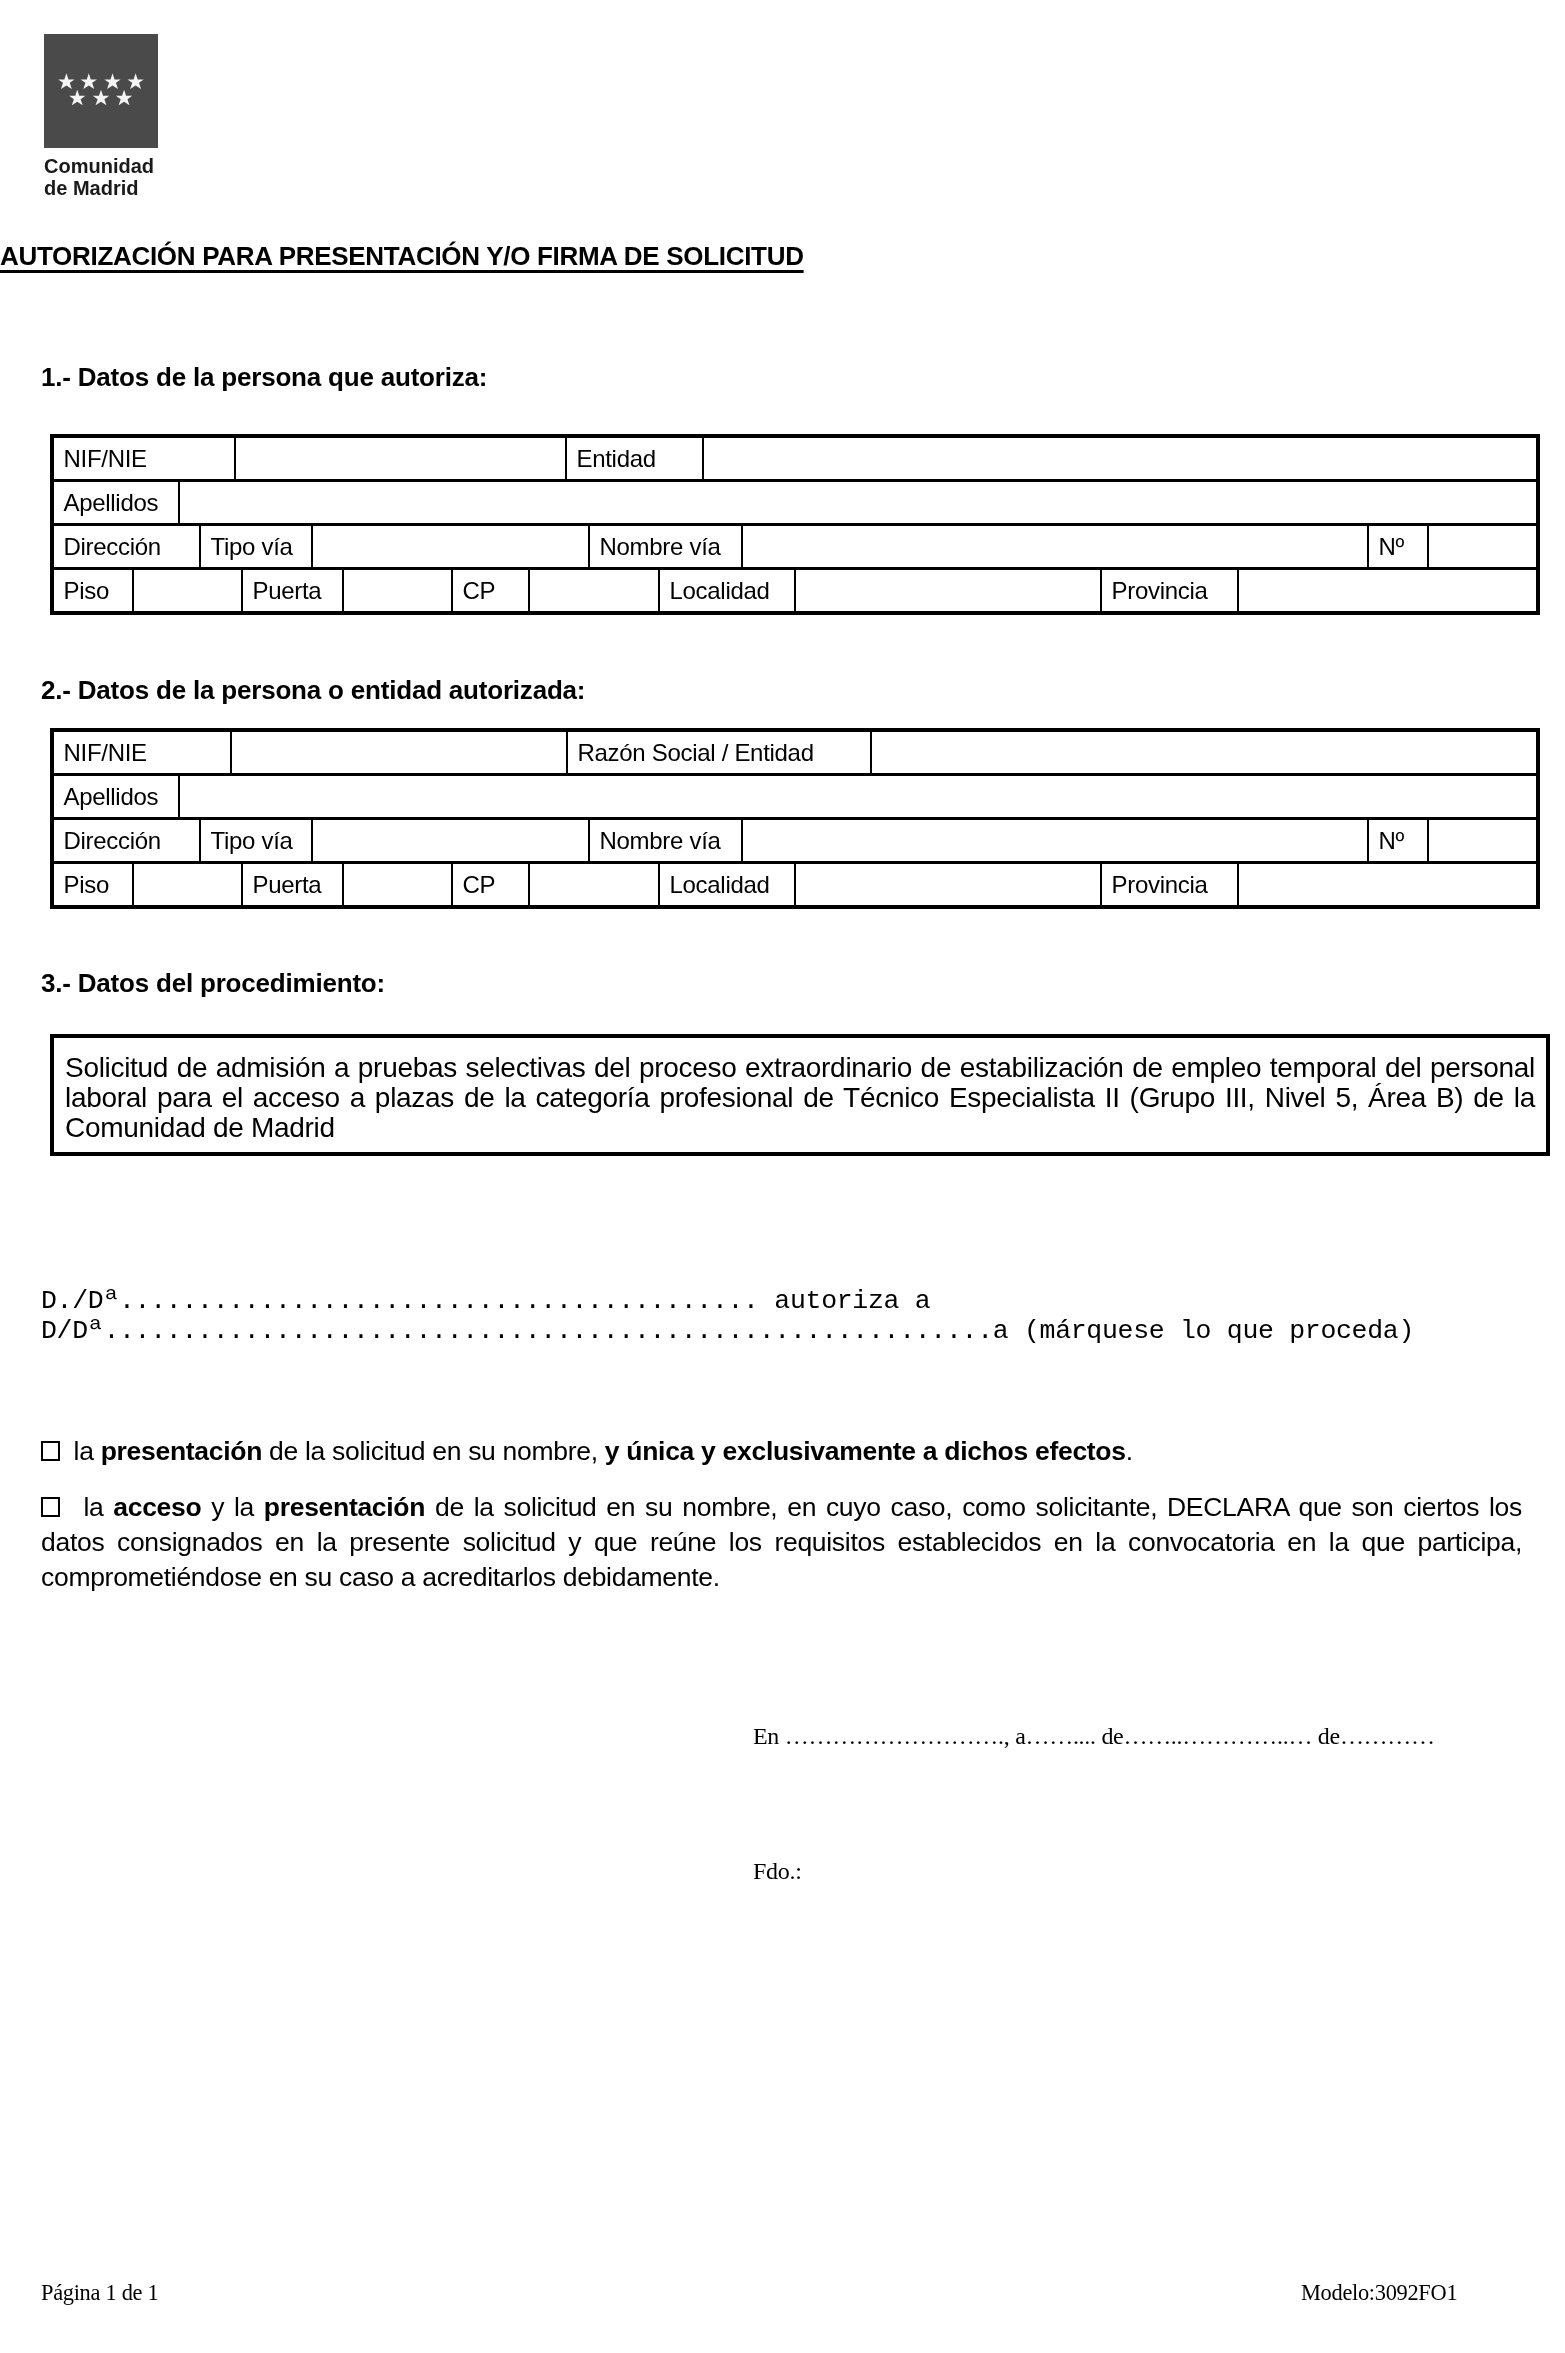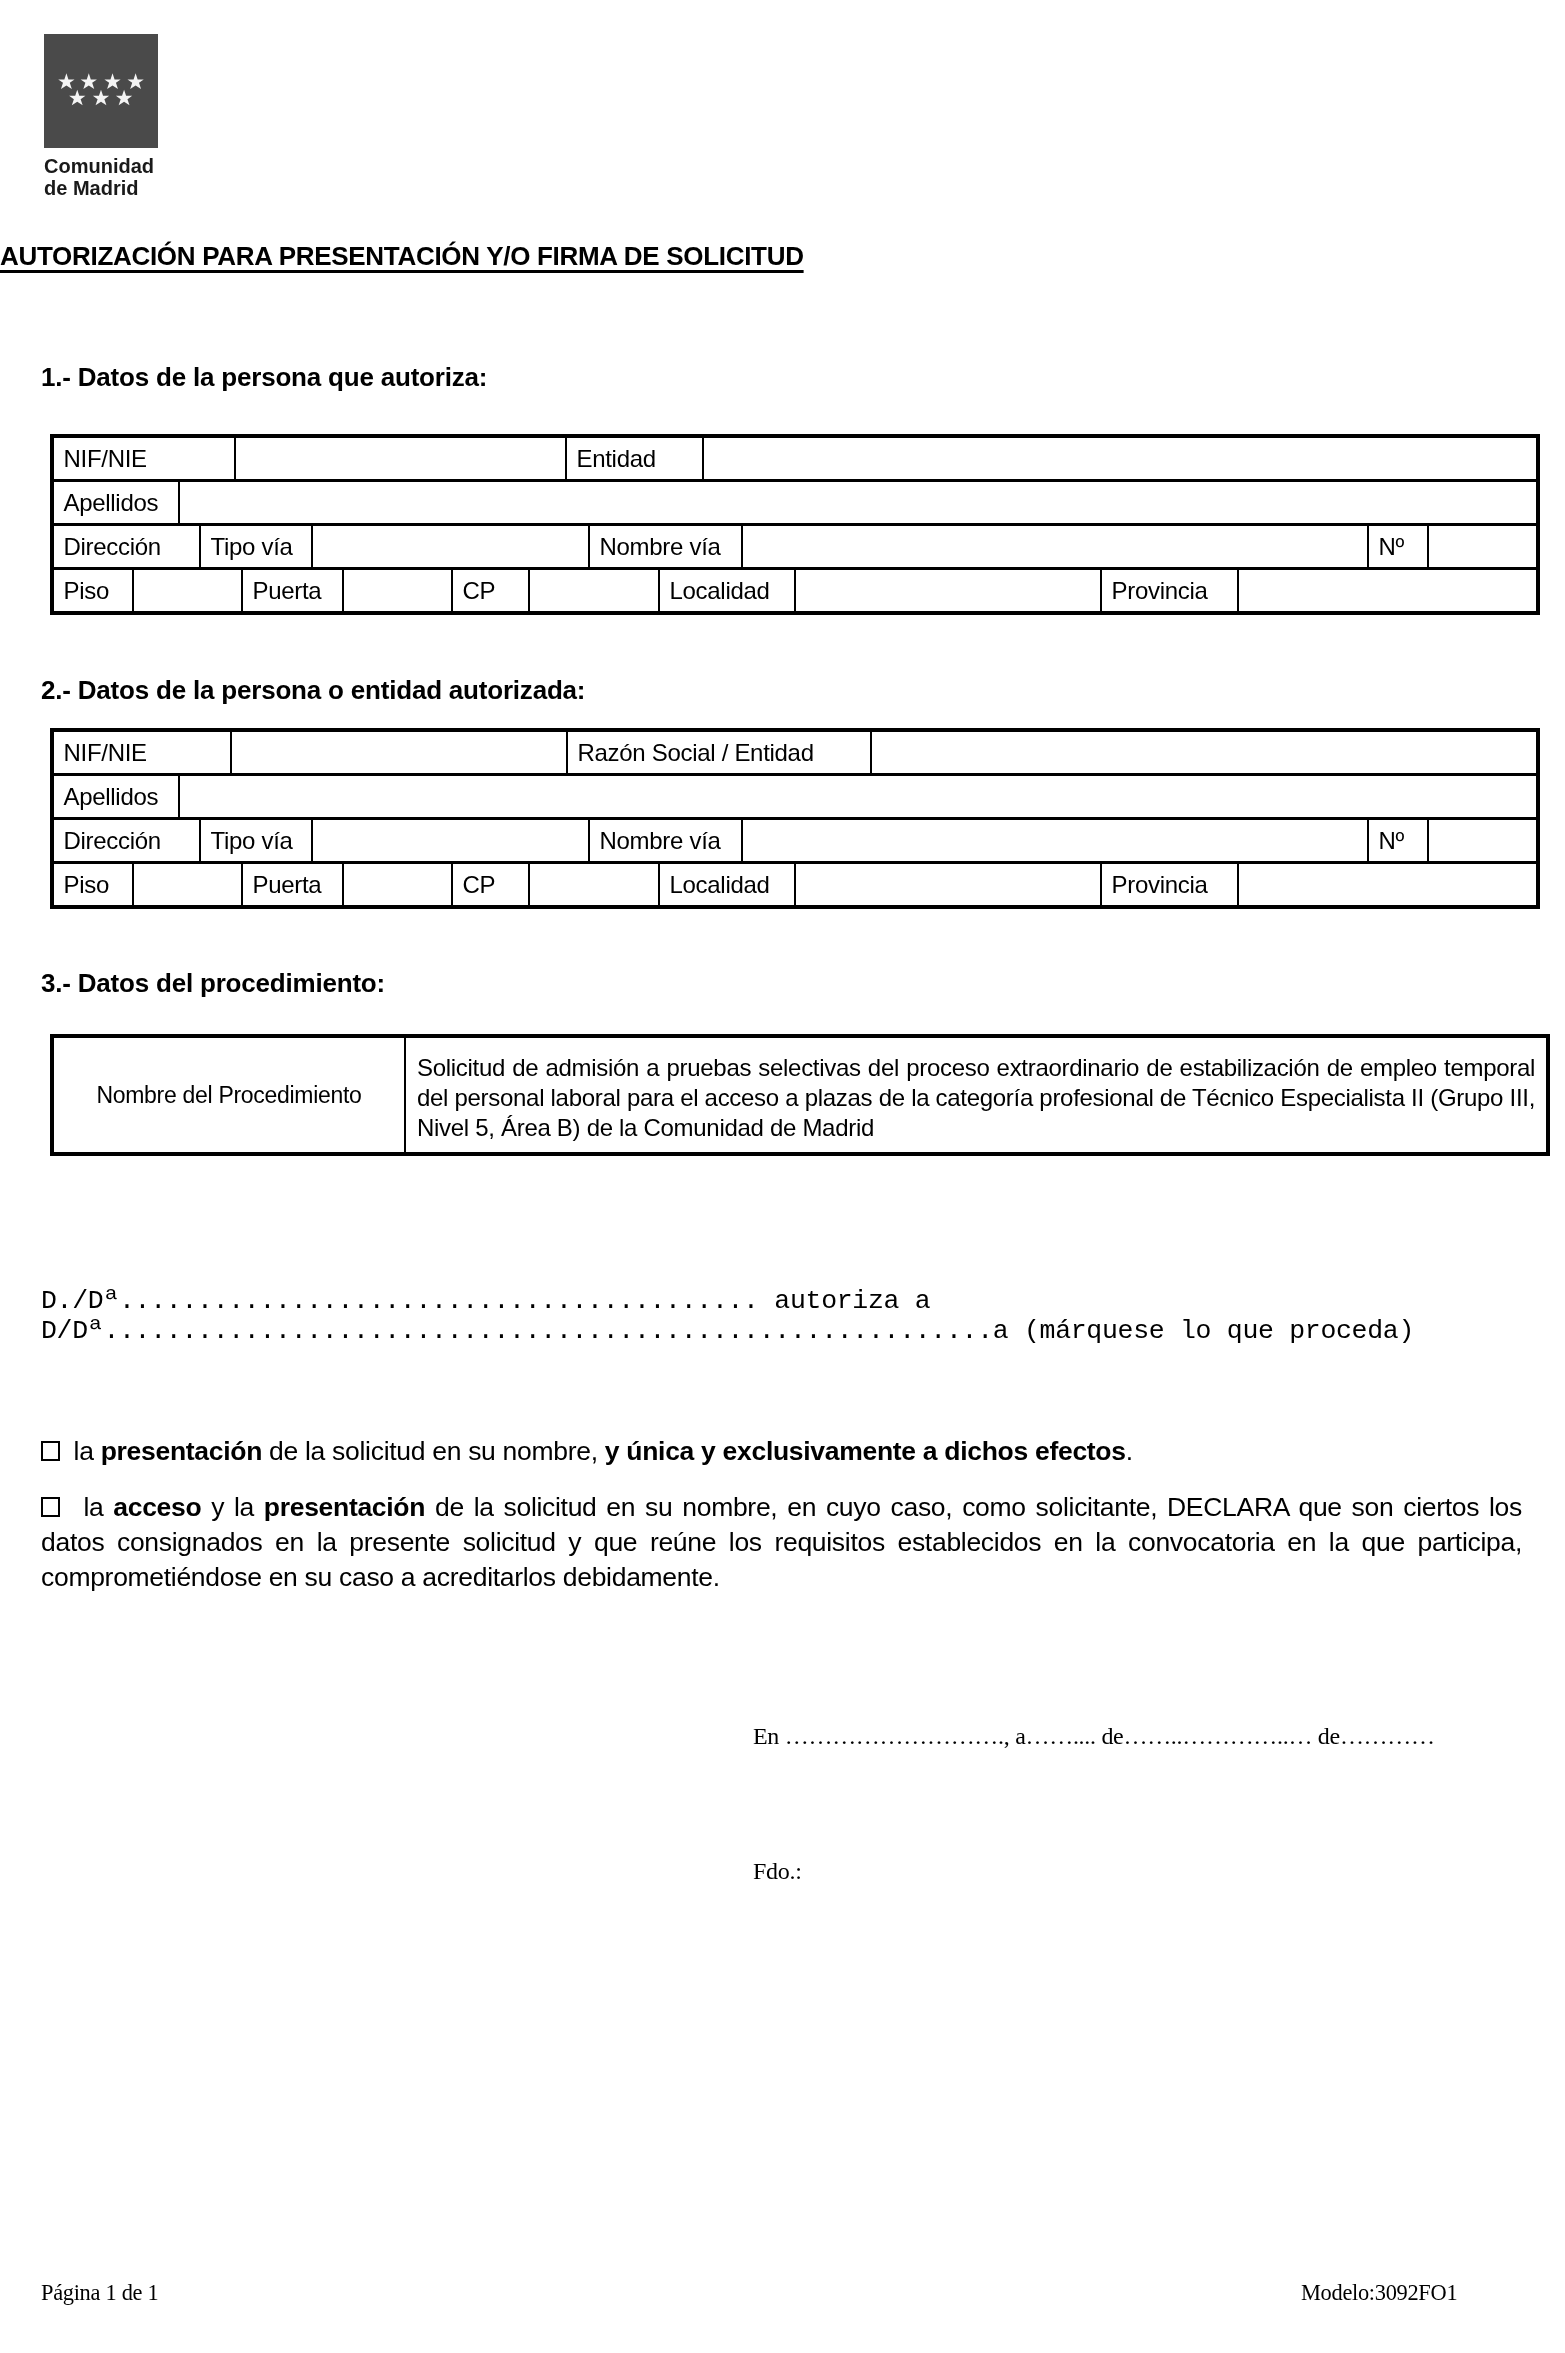--- a/index.html
+++ b/index.html
@@ -40,21 +40,21 @@
   
   .proc-table {
     position: absolute; left: 50px; top: 1034px; width: 1500px; height: 122px;
     border: 4.8px solid #000; box-sizing: border-box; display: flex;
   }
   .proc-label {
     width: 352px; border-right: 2.7px solid #000; box-sizing: border-box;
     display: flex; align-items: center; justify-content: center; font-size: 23px; letter-spacing: -0.3px;
   }
   .proc-value {
-    flex: 1; padding: 15px 11px 0 11px; font-size: 24px; line-height: 30px; text-align: justify;
+    flex: 1; padding: 15px 11px 0 11px; font-size: 28px; line-height: 30px; text-align: justify;
     letter-spacing: -0.3px;
   }
 
   .body-text { font-size: 26.5px; letter-spacing: -0.3px; }
   .checkbox {
     display: inline-block; width: 19px; height: 20.4px; border: 2px solid #000; box-sizing: border-box;
     vertical-align: -1.4px; margin-right: 13.6px;
   }
   .para2 { left: 41px; top: 1490px; width: 1481px; line-height: 35px; text-align: justify; }
 
@@ -151,21 +151,20 @@
     <div class="cell" style="width:136px">Localidad</div>
     <div class="cell input-cell" style="width:306px"></div>
     <div class="cell" style="width:137px">Provincia</div>
     <div class="cell input-cell" style="flex:1"></div>
   </div>
 </div>
 
 <div class="abs section-heading" style="top:968px;">3.-  Datos del procedimiento:</div>
 
 <div class="proc-table">
-  <div class="proc-label">Nombre del Procedimiento</div>
   <div class="proc-value">Solicitud de admisión a pruebas selectivas del proceso extraordinario de estabilización de empleo temporal del personal laboral para el acceso a plazas de la categoría profesional de Técnico Especialista II (Grupo III, Nivel 5, Área B) de la Comunidad de Madrid</div>
 </div>
 
 <div class="abs body-text" style="left:41px; top:1286px;font-family:Liberation Mono, monospace;">D./Dª......................................... autoriza a D/Dª.........................................................a (márquese lo que proceda)</div>
 
 <div class="abs body-text" style="left:41px; top:1436px;">
   <span class="checkbox"></span><span><span>la </span><b>presentación</b><span> de la solicitud en su nombre, </span><b>y única y exclusivamente a dichos efectos</b><span>.</span></span>
 </div>
 
 <div class="abs body-text para2">

